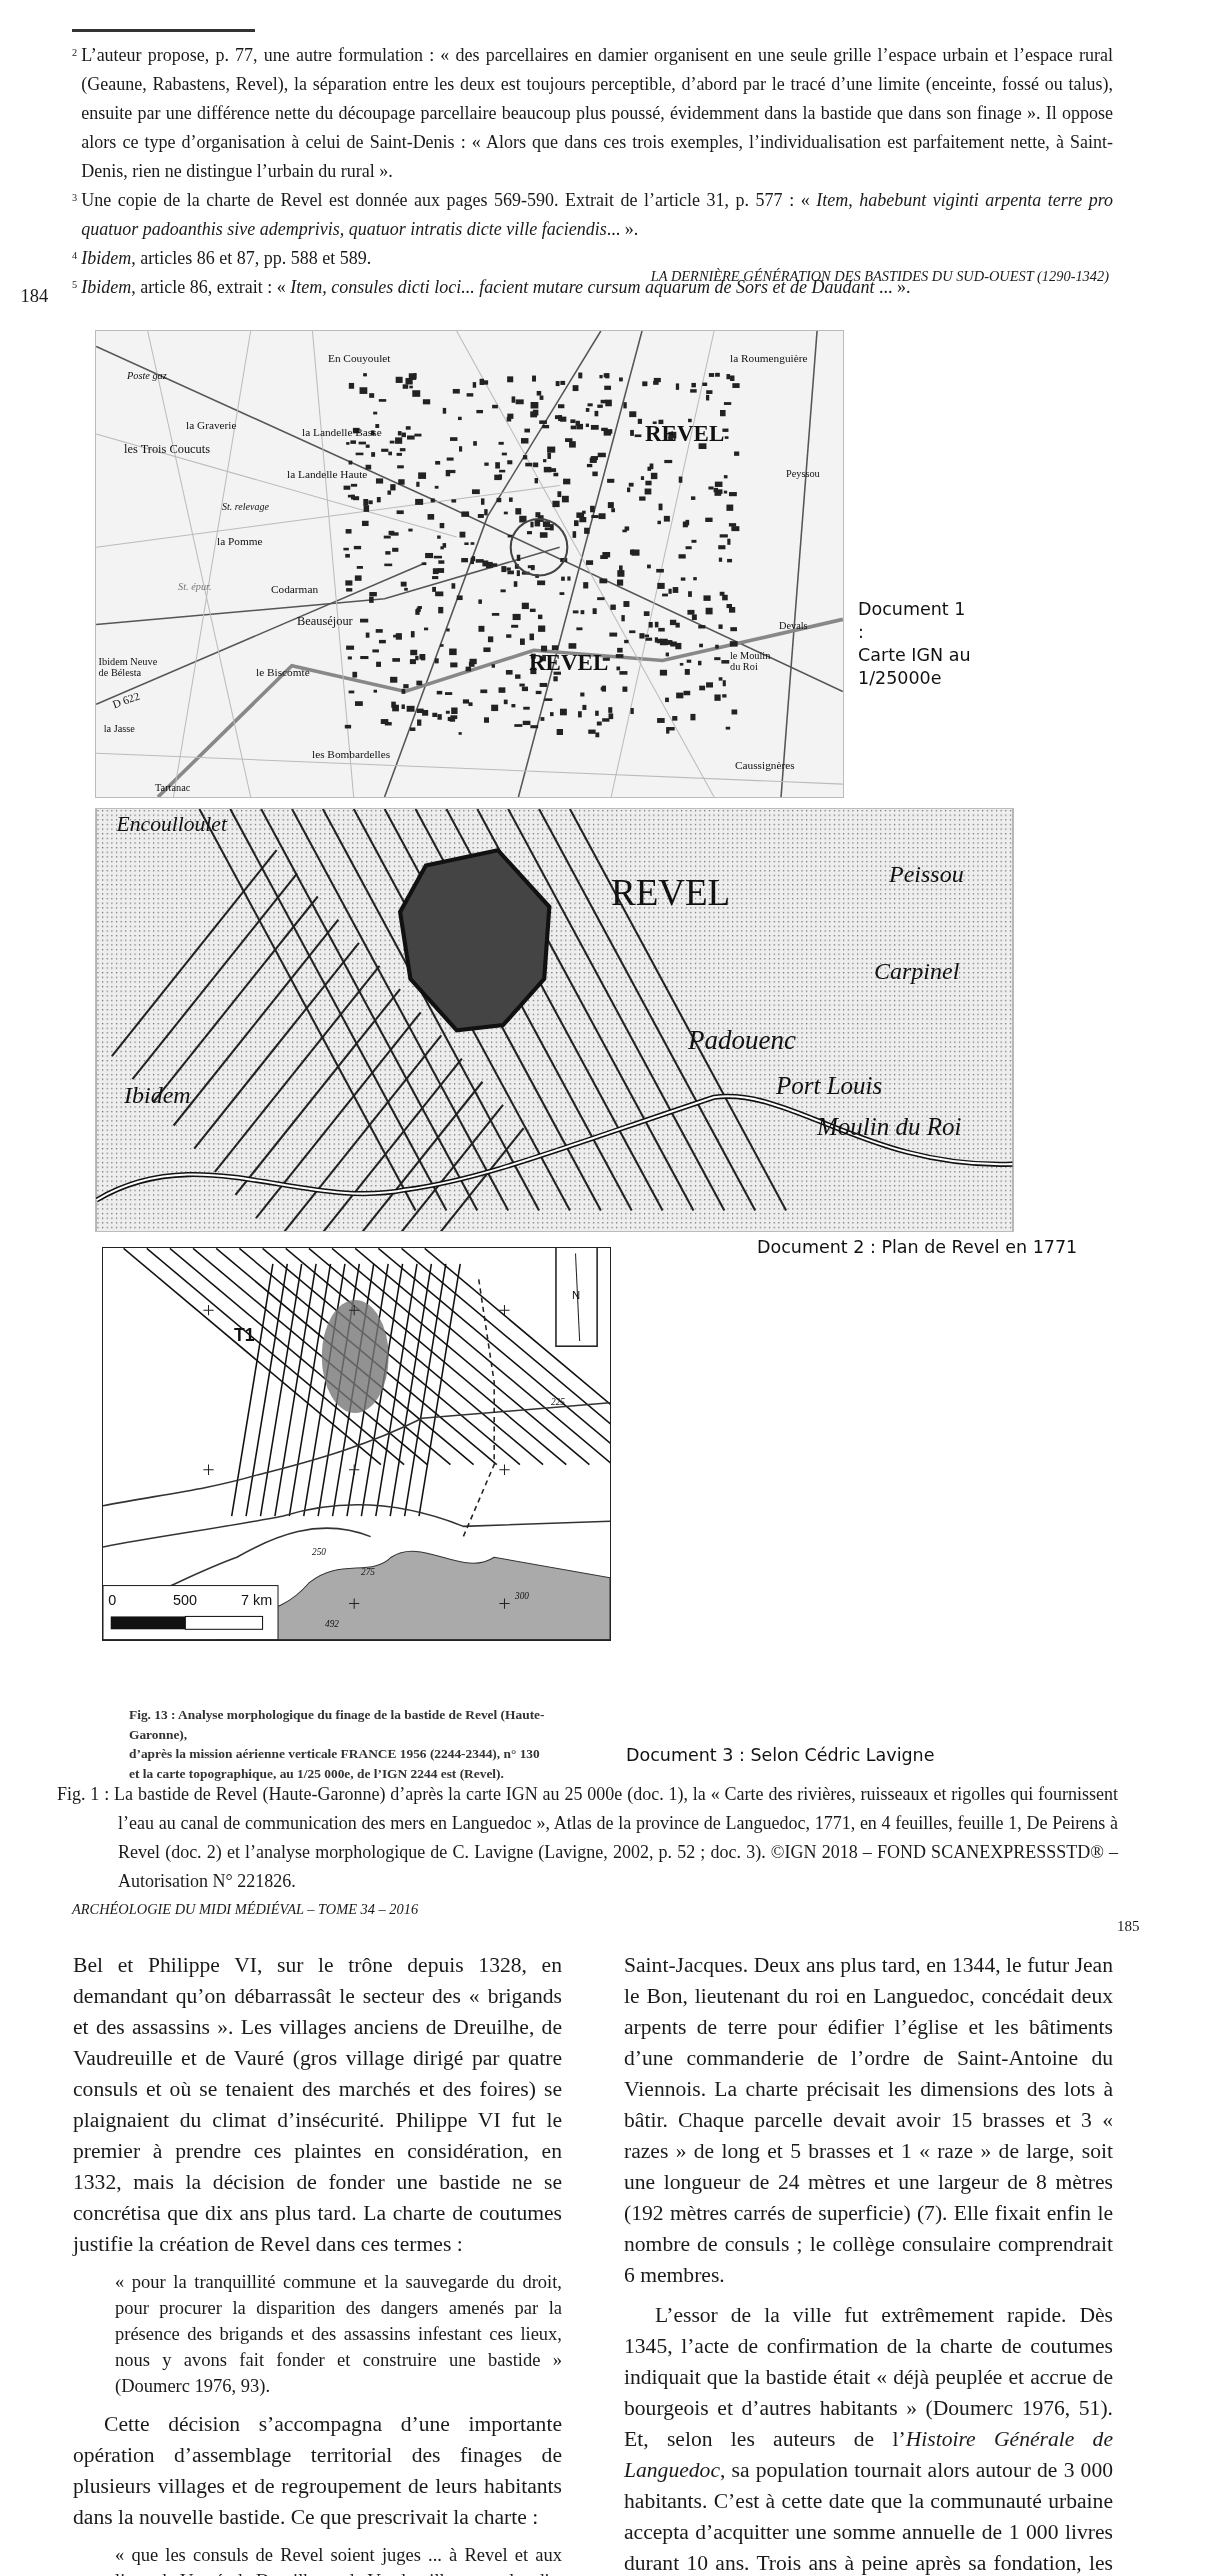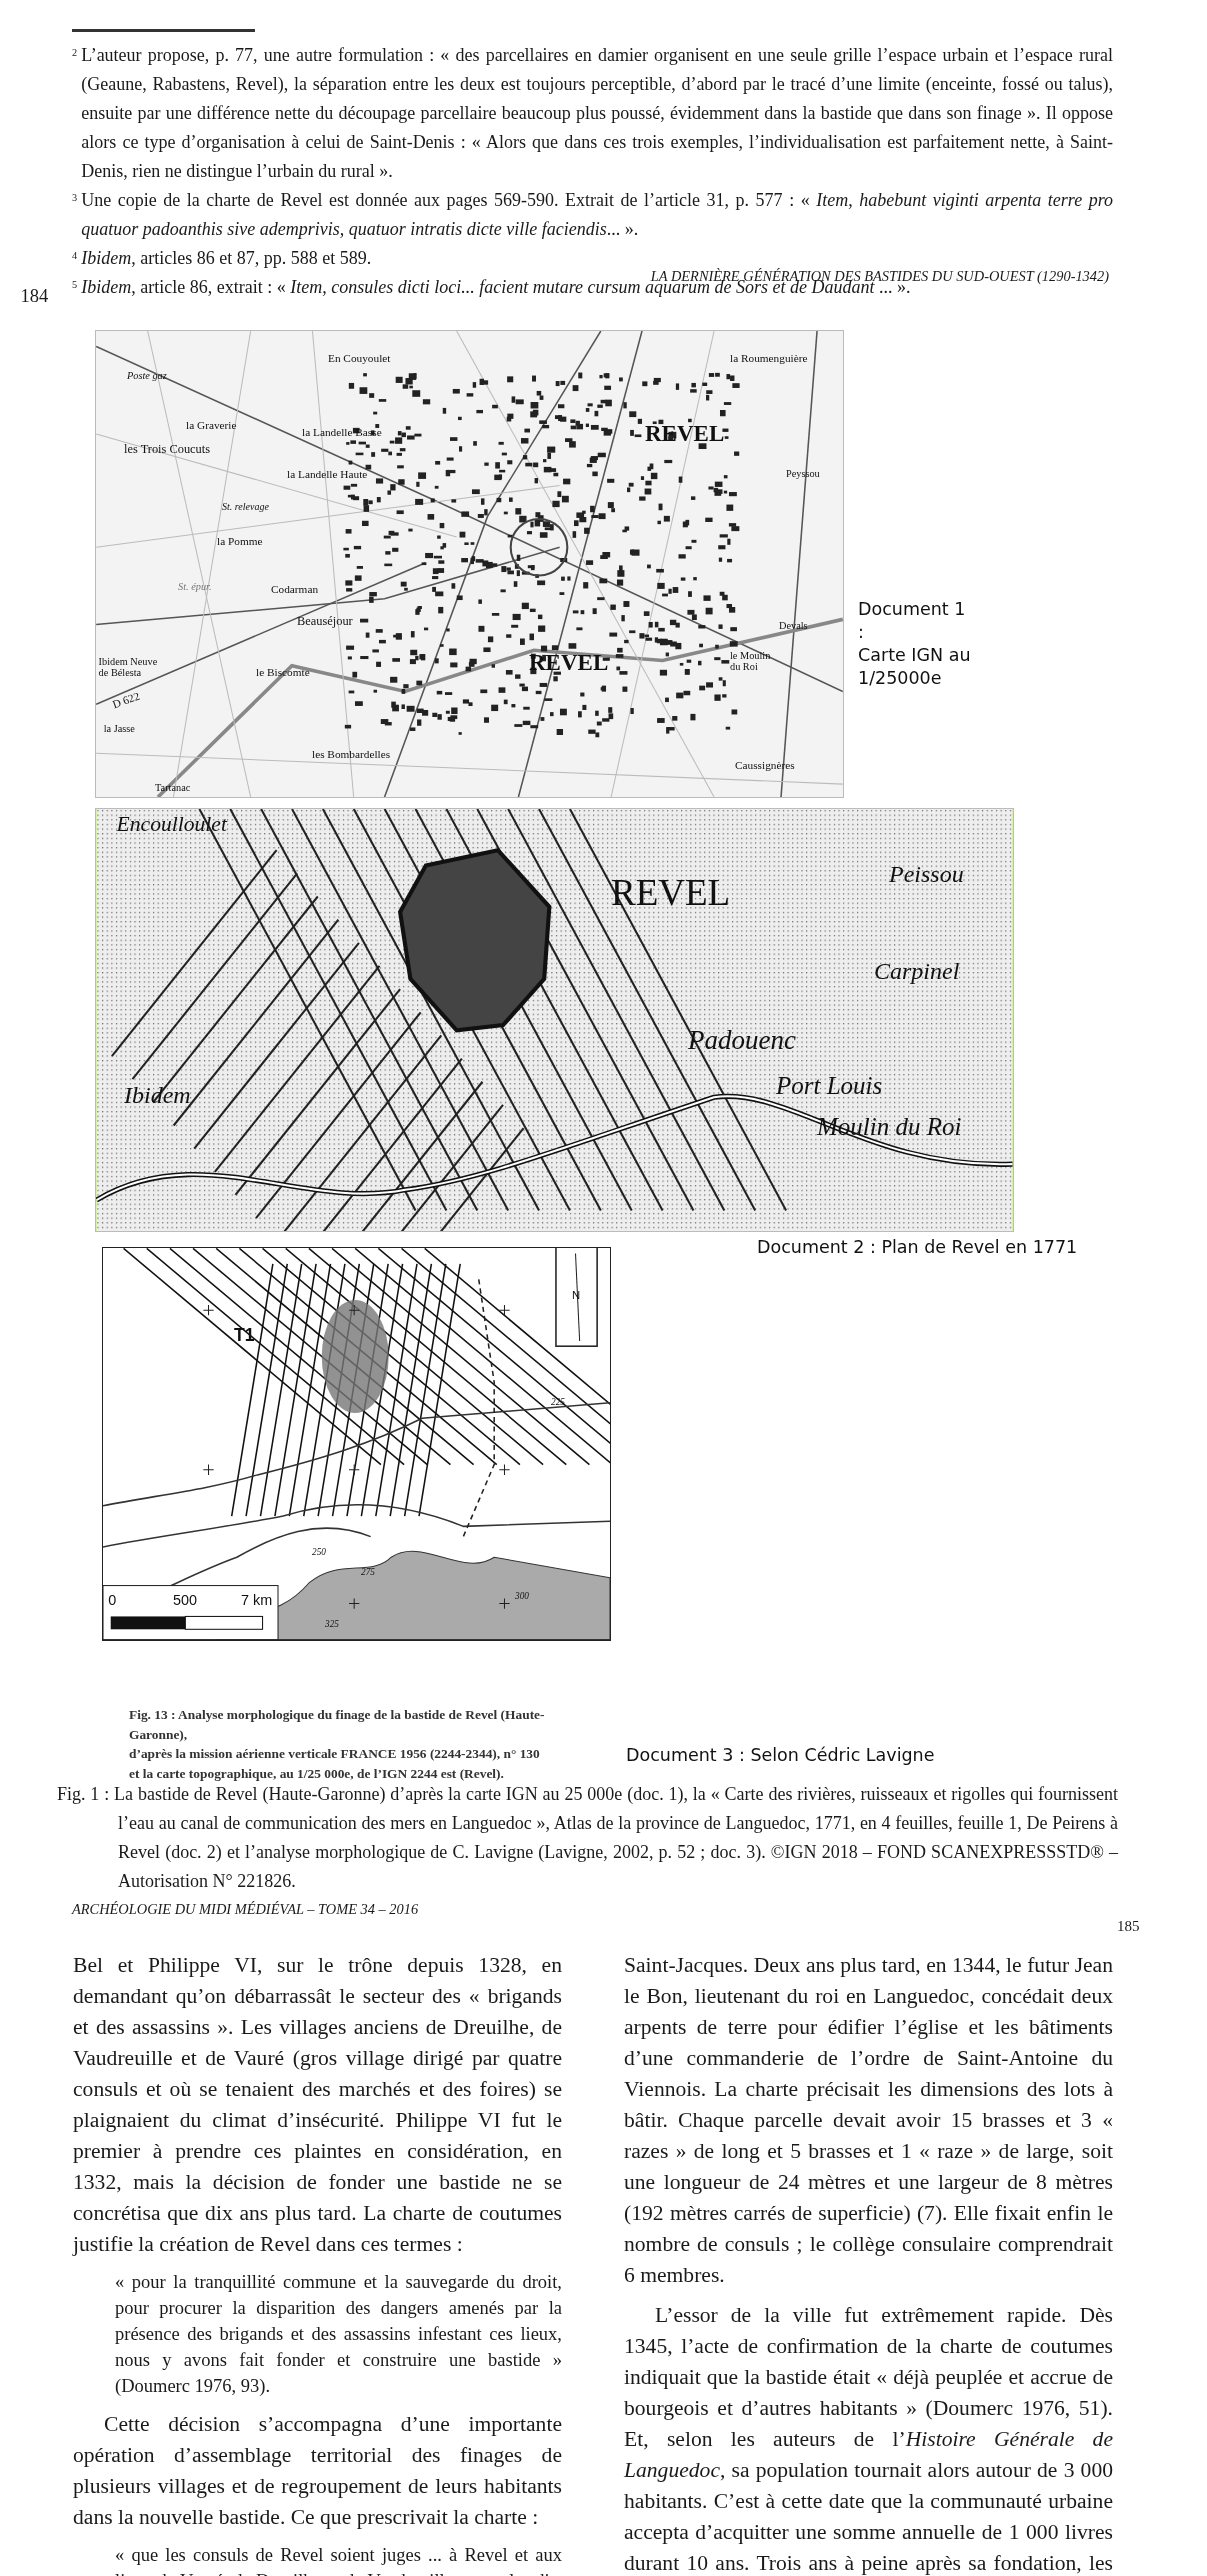--- a/index.html
+++ b/index.html
@@ -10,21 +10,21 @@
   #fn-rule{left:72px;top:29px;width:183px;height:2.6px;background:#333;}
   #footnotes{left:72px;top:41px;width:1041px;font-size:18px;line-height:29px;}
   .fn{position:relative;padding-left:9.3px;text-align:justify;}
   .fn sup{position:absolute;left:0;top:-3.1px;font-size:10.3px;}
   .it{font-style:italic;}
   #running-head{right:98px;top:268px;font-size:14.4px;font-style:italic;letter-spacing:0;}
   #page-184{left:20.6px;top:286px;font-size:18.5px;}
   
   .map{position:absolute;overflow:hidden;background:#f4f4f4;border:0.5px solid #bbb;}
   #doc1{left:95px;top:330px;width:747px;height:466px;background:#f2f2f2;}
-  #doc2{left:95px;top:808px;width:917px;height:422px;background:#bef264;}
+  #doc2{left:95px;top:808px;width:917px;height:422px;background:#737373;}
   #doc3{left:102px;top:1247px;width:507px;height:392px;background:#fff;border:1.5px solid #222;}
   .doclabel{position:absolute;font-family:"DejaVu Sans","Liberation Sans",sans-serif;font-size:17.5px;line-height:23px;color:#111;}
   #doc1-label{left:858px;top:598px;width:118px;}
   #doc2-label{left:757px;top:1236px;}
   #doc3-label{left:626px;top:1744px;}
   #fig13-caption{left:129px;top:1705px;width:464px;text-align:left;font-size:13.4px;line-height:19.6px;font-weight:bold;color:#333;}
   #fig1-caption{left:57px;top:1780px;width:1061px;font-size:18px;line-height:29px;}
   #fig1-caption .hang{padding-left:61px;text-indent:-61px;text-align:justify;}
   #running-foot{left:72px;top:1901px;font-size:14.4px;font-style:italic;}
   #page-185{left:1117px;top:1918px;font-size:15px;text-align:right;}
@@ -743,21 +743,21 @@
   </svg>
   <span class="map-label" style="left:131px;top:77px;font-size:17.5px;font-family:'Liberation Sans',sans-serif;font-weight:bold;">T1</span>
   <span class="map-label" style="left:469px;top:41px;font-size:11.3px;font-family:'Liberation Sans',sans-serif;">N</span>
   <span class="map-label" style="left:5.2px;top:344px;font-size:14.4px;font-family:'Liberation Sans',sans-serif;">0</span>
   <span class="map-label" style="left:70px;top:344px;font-size:14.4px;font-family:'Liberation Sans',sans-serif;">500</span>
   <span class="map-label" style="left:138px;top:344px;font-size:14.4px;font-family:'Liberation Sans',sans-serif;">7 km</span>
   <span class="map-label" style="left:448px;top:149px;font-size:9.3px;font-style:italic;">225</span>
   <span class="map-label" style="left:209px;top:299px;font-size:9.3px;font-style:italic;">250</span>
   <span class="map-label" style="left:258px;top:319px;font-size:9.3px;font-style:italic;">275</span>
   <span class="map-label" style="left:412px;top:343px;font-size:9.3px;font-style:italic;">300</span>
-  <span class="map-label" style="left:222px;top:371px;font-size:9.3px;font-style:italic;">325</span>
+  <span class="map-label" style="left:222px;top:371px;font-size:9.3px;font-style:italic;">492</span>
 </div>
 <div class="abs" id="fig13-caption">
   <div>Fig. 13 : Analyse morphologique du finage de la bastide de Revel (Haute-Garonne),</div>
   <div>d’après la mission aérienne verticale FRANCE 1956 (2244-2344), n° 130</div>
   <div>et la carte topographique, au 1/25 000e, de l’IGN 2244 est (Revel).</div>
 </div>
 <div class="doclabel" id="doc3-label">Document 3 : Selon Cédric Lavigne</div>
 
 <div class="abs" id="fig1-caption">
   <div class="hang">Fig. 1 : La bastide de Revel (Haute-Garonne) d’après la carte IGN au 25 000e (doc. 1), la « Carte des rivières, ruisseaux et rigolles qui fournissent l’eau au canal de communication des mers en Languedoc », Atlas de la province de Languedoc, 1771, en 4 feuilles, feuille 1, De Peirens à Revel (doc. 2) et l’analyse morphologique de C. Lavigne (Lavigne, 2002, p. 52 ; doc. 3). ©IGN 2018 – FOND SCANEXPRESSSTD® – Autorisation N° 221826.</div>

